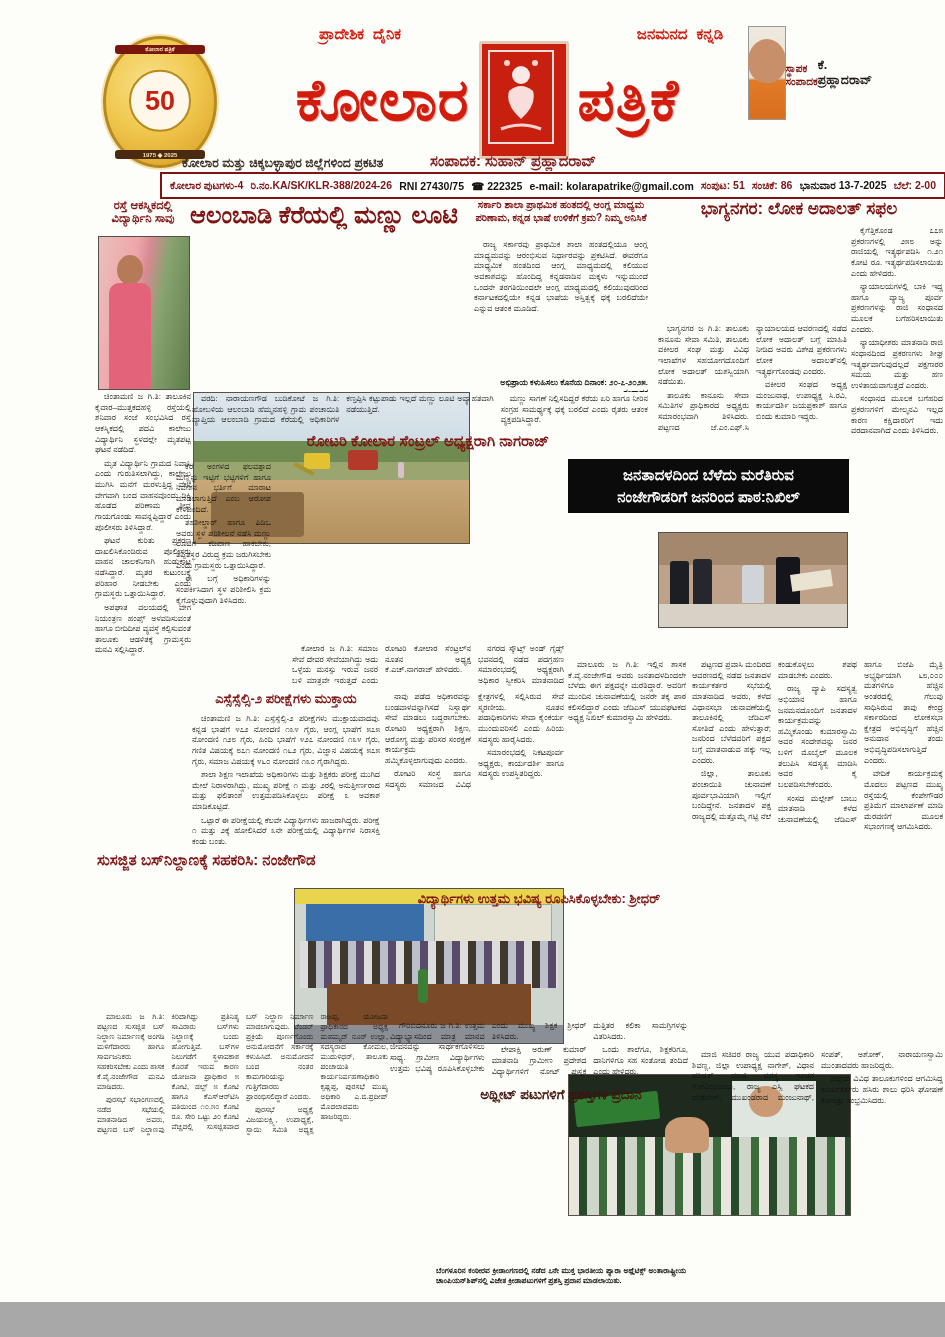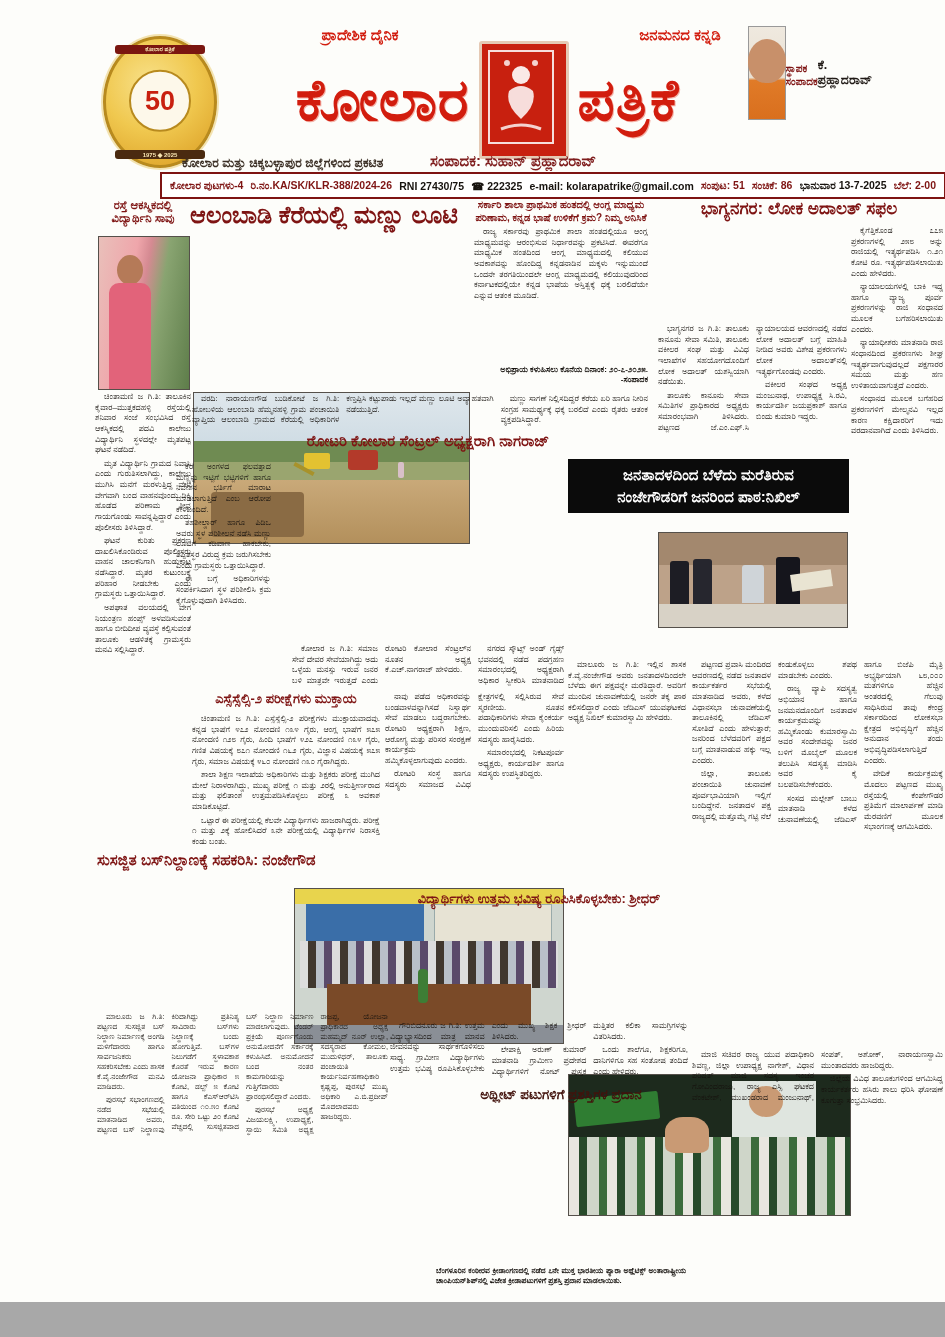--- a/index.html
+++ b/index.html
@@ -2,21 +2,21 @@
 <html><head>
 <meta charset="utf-8">
 <style>
   html,body{margin:0;padding:0;}
   body{background:#a8a8a8;font-family:"Liberation Sans",sans-serif;}
   .canvas{position:relative;width:945px;height:1337px;margin:0 auto;overflow:hidden;background:#a8a8a8;}
   .sheet{position:absolute;left:0;top:0;width:945px;height:1302px;background:#fdfdfa;}
   .abs{position:absolute;}
   .c{text-align:center;}
   
-  .tagline{font-size:15px;font-weight:bold;color:#d21d0e;}
+  .tagline{font-size:15px;font-weight:bold;color:#d21d0e;font-family:Liberation Mono, monospace;}
   .title-row{display:flex;align-items:center;justify-content:center;gap:9px;}
   .title-word{font-size:58px;font-weight:800;color:#d21d0e;letter-spacing:1px;text-shadow:1px 1px 0 #f4b3a8;white-space:nowrap;line-height:1.0;}
   .emblem{width:84px;height:112px;background:#c8200f;border:3px solid #e5c9b4;border-radius:3px;position:relative;flex:0 0 auto;}
   .logo{border-radius:50%;background:radial-gradient(circle at 40% 35%,#f8e18a 0%,#f0c84f 45%,#d99a20 100%);border:3px solid #b88a1e;box-shadow:0 0 0 2px #f3e3b0;}
   .logo .rib{position:absolute;left:8%;width:84%;background:#7a1610;color:#f6e3b0;font-size:6px;font-weight:bold;text-align:center;border-radius:3px;padding:1px 0;}
   .logo .fifty{position:absolute;left:50%;top:50%;transform:translate(-50%,-52%);width:58px;height:58px;border-radius:50%;background:#fdf8ea;border:2px solid #b88a1e;display:flex;align-items:center;justify-content:center;font-size:27px;font-weight:800;color:#c8200f;}
   .founder-box{display:flex;flex-direction:row;align-items:center;}
   .founder-photo{width:90px;height:92px;border:1px solid #999;background:linear-gradient(180deg,#efe9df 0%,#e9e0d2 55%,#e07b28 58%,#d96f1e 100%);position:relative;}
   .founder-photo .head{position:absolute;left:50%;top:12px;transform:translateX(-50%);width:38px;height:44px;border-radius:50% 50% 46% 46%;background:#c8906a;}
   .founder-label{font-size:10.5px;font-weight:bold;color:#7e1413;margin-top:3px;}
@@ -130,21 +130,21 @@
       <p class="para">ಮಣ್ಣು ಸಾಗಣೆ ನಿಲ್ಲಿಸದಿದ್ದರೆ ಕೆರೆಯ ಏರಿ ಹಾಗೂ ನೀರಿನ ಸಂಗ್ರಹ ಸಾಮರ್ಥ್ಯಕ್ಕೆ ಧಕ್ಕೆ ಬರಲಿದೆ ಎಂದು ರೈತರು ಆತಂಕ ವ್ಯಕ್ತಪಡಿಸಿದ್ದಾರೆ.</p>
     </div>
   <div class="abs body8" style="left:176px;top:462px;width:95px;height:226px;">
       <p class="para">ಕೆರೆ ಅಂಗಳದ ಫಲವತ್ತಾದ ಮಣ್ಣನ್ನು ಇಟ್ಟಿಗೆ ಭಟ್ಟಿಗಳಿಗೆ ಹಾಗೂ ನಿವೇಶನ ಭರ್ತಿಗೆ ಮಾರಾಟ ಮಾಡಲಾಗುತ್ತಿದೆ ಎಂಬ ಆರೋಪ ಕೇಳಿಬಂದಿದೆ.</p>
       <p class="para">ತಹಶೀಲ್ದಾರ್ ಹಾಗೂ ಪಿಡಿಒ ಅವರು ಸ್ಥಳ ಪರಿಶೀಲನೆ ನಡೆಸಿ ಮಣ್ಣು ಲೂಟಿಗೆ ಕಡಿವಾಣ ಹಾಕಬೇಕು, ತಪ್ಪಿತಸ್ಥರ ವಿರುದ್ಧ ಕ್ರಮ ಜರುಗಿಸಬೇಕು ಎಂದು ಗ್ರಾಮಸ್ಥರು ಒತ್ತಾಯಿಸಿದ್ದಾರೆ.</p>
       <p class="para">ಈ ಬಗ್ಗೆ ಅಧಿಕಾರಿಗಳನ್ನು ಸಂಪರ್ಕಿಸಿದಾಗ ಸ್ಥಳ ಪರಿಶೀಲಿಸಿ ಕ್ರಮ ಕೈಗೊಳ್ಳುವುದಾಗಿ ತಿಳಿಸಿದರು.</p>
     </div>
 
   <div class="abs" style="left:474px;top:198px;width:174px;height:194px;overflow:hidden;">
     <div class="opinion-hd">ಸರ್ಕಾರಿ ಶಾಲಾ ಪ್ರಾಥಮಿಕ ಹಂತದಲ್ಲಿ ಆಂಗ್ಲ ಮಾಧ್ಯಮ ಪರಿಣಾಮ, ಕನ್ನಡ ಭಾಷೆ ಉಳಿಕೆಗೆ ಕ್ರಮ? ನಿಮ್ಮ ಅನಿಸಿಕೆ</div>
-    <div class="body8" style="margin-top:3px;height:138px;">
+    <div class="body8" style="margin-top:16px;height:138px;">
         <p class="para">ರಾಜ್ಯ ಸರ್ಕಾರವು ಪ್ರಾಥಮಿಕ ಶಾಲಾ ಹಂತದಲ್ಲಿಯೂ ಆಂಗ್ಲ ಮಾಧ್ಯಮವನ್ನು ಆರಂಭಿಸುವ ನಿರ್ಧಾರವನ್ನು ಪ್ರಕಟಿಸಿದೆ. ಈವರೆಗೂ ಮಾಧ್ಯಮಿಕ ಹಂತದಿಂದ ಆಂಗ್ಲ ಮಾಧ್ಯಮದಲ್ಲಿ ಕಲಿಯುವ ಅವಕಾಶವನ್ನು ಹೊಂದಿದ್ದ ಕನ್ನಡನಾಡಿನ ಮಕ್ಕಳು ಇನ್ನುಮುಂದೆ ಒಂದನೇ ತರಗತಿಯಿಂದಲೇ ಆಂಗ್ಲ ಮಾಧ್ಯಮದಲ್ಲಿ ಕಲಿಯುವುದರಿಂದ ಕರ್ನಾಟಕದಲ್ಲಿಯೇ ಕನ್ನಡ ಭಾಷೆಯ ಅಸ್ತಿತ್ವಕ್ಕೆ ಧಕ್ಕೆ ಬರಲಿದೆಯೇ ಎನ್ನುವ ಆತಂಕ ಮೂಡಿದೆ.</p>
       </div>
     <div class="deadline">ಅಭಿಪ್ರಾಯ ಕಳುಹಿಸಲು ಕೊನೆಯ ದಿನಾಂಕ: ೨೦-೭-೨೦೨೫. -ಸಂಪಾದಕ</div>
   </div>
 
   <div class="abs hl" style="left:655px;top:199px;width:288px;font-size:17px;text-align:center;">ಭಾಗ್ಯನಗರ: ಲೋಕ ಅದಾಲತ್ ಸಫಲ</div>
   <div class="abs photo" style="left:658px;top:226px;width:188px;height:94px;background:#bda289;">
     <div class="ph-layer" style="left:0;top:0;width:100%;height:34%;background:#a3886e;"></div>
     <div class="ph-layer" style="left:6%;top:30%;width:10%;height:46%;background:#1d1d24;border-radius:3px 3px 0 0;"></div>
     <div class="ph-layer" style="left:18%;top:28%;width:10%;height:48%;background:#26262e;border-radius:3px 3px 0 0;"></div>

